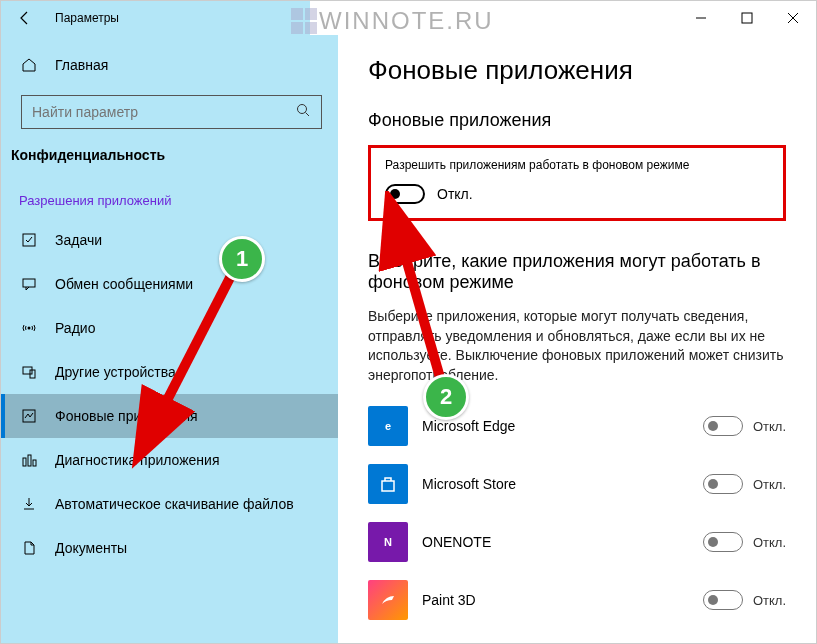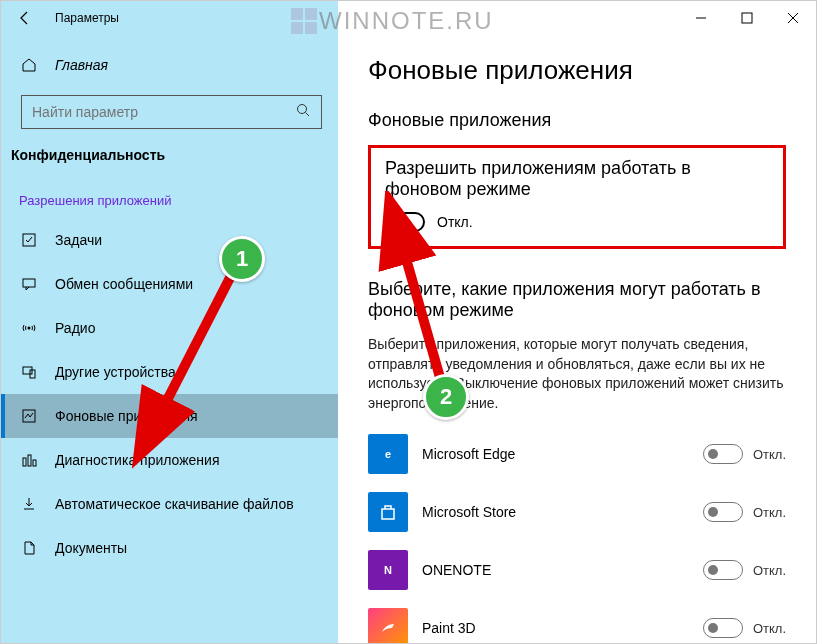--- a/index.html
+++ b/index.html
@@ -1,43 +1,43 @@
 <!DOCTYPE html>
 <html><head>
 <meta charset="utf-8">
 <style>
 * { box-sizing: border-box; margin: 0; padding: 0; font-family: "Segoe UI", sans-serif; }
 body { background: #fff; }
 .window { width: 817px; height: 644px; border: 1px solid #ccc; display: flex; flex-direction: column; position: relative; overflow: hidden; }
 .titlebar { height: 34px; display: flex; align-items: center; position: relative; }
-.titlebar .left { display: flex; align-items: center; width: 337px; background: #b3e6f7; height: 100%; }
+.titlebar .left { display: flex; align-items: center; width: 309px; background: #b3e6f7; height: 100%; }
 .titlebar .right { flex: 1; background: #fff; height: 100%; display: flex; justify-content: flex-end; align-items: center; }
 .back-btn { width: 48px; height: 34px; display: flex; align-items: center; justify-content: center; cursor: pointer; }
 .title-text { font-size: 12px; color: #000; margin-left: 6px; }
 .win-btn { width: 46px; height: 34px; display: flex; align-items: center; justify-content: center; cursor: pointer; }
 .body { flex: 1; display: flex; overflow: hidden; }
 .sidebar { width: 337px; background: #b3e6f7; padding-top: 10px; overflow-y: auto; }
-.home-row { display: flex; align-items: center; height: 40px; padding-left: 18px; cursor: pointer; font-style: italic; }
+.home-row { display: flex; align-items: center; height: 40px; padding-left: 18px; cursor: pointer; }
 .home-row .icon { width: 20px; display: flex; justify-content: center; }
 .home-row .label { margin-left: 16px; font-size: 14px; }
 .searchbox { margin: 10px 16px 18px 20px; height: 34px; border: 1px solid #555; background: #b3e6f7; display: flex; align-items: center; padding: 0 10px; position: relative; }
 .searchbox input { flex: 1; border: none; background: transparent; outline: none; font-size: 14px; color: #555; }
 .searchbox .sicon { position: absolute; right: 10px; }
 .section-title { padding: 0 10px; font-size: 14px; font-weight: 600; margin-bottom: 30px; }
 .group-title { padding: 0 18px; font-size: 13px; color: #6d28d9; margin-bottom: 10px; }
 .nav-item { display: flex; align-items: center; height: 44px; padding-left: 18px; cursor: pointer; font-size: 14px; }
 .nav-item .icon { width: 20px; display: flex; justify-content: center; align-items: center; }
 .nav-item .label { margin-left: 16px; }
 .nav-item.selected { background: #8cb6c6; position: relative; }
 .nav-item.selected::before { content: ""; position: absolute; left: 0; top: 0; bottom: 0; width: 4px; background: #0078d4; }
 .main { flex: 1; background: #fff; padding: 20px 30px 20px 30px; overflow-y: auto; position: relative; }
 .page-title { font-size: 26px; font-weight: 400; margin-bottom: 24px; }
 .subheading { font-size: 18px; font-weight: 400; margin-bottom: 14px; }
 .redbox { border: 3px solid #e00000; padding: 10px 14px 14px 14px; margin-bottom: 30px; }
-.setting-label { font-size: 18px; margin-bottom: 12px; }
+.setting-label { font-size: 12px; margin-bottom: 12px; }
 .toggle-row { display: flex; align-items: center; gap: 12px; }
 .toggle { width: 40px; height: 20px; border: 2px solid #000; border-radius: 10px; position: relative; cursor: pointer; background: #fff; }
 .toggle .knob { width: 10px; height: 10px; background: #000; border-radius: 50%; position: absolute; top: 3px; left: 3px; }
 .toggle-state { font-size: 14px; }
 .desc { font-size: 14px; color: #222; margin-bottom: 18px; line-height: 1.4; }
 .applist { display: flex; flex-direction: column; gap: 12px; }
 .app-row { display: flex; align-items: center; height: 46px; }
 .app-icon { width: 40px; height: 40px; border-radius: 2px; display: flex; align-items: center; justify-content: center; margin-right: 14px; color: #fff; font-size: 11px; font-weight: 600; }
 .app-name { flex: 1; font-size: 14px; }
 .app-toggle { display: flex; align-items: center; gap: 10px; }

